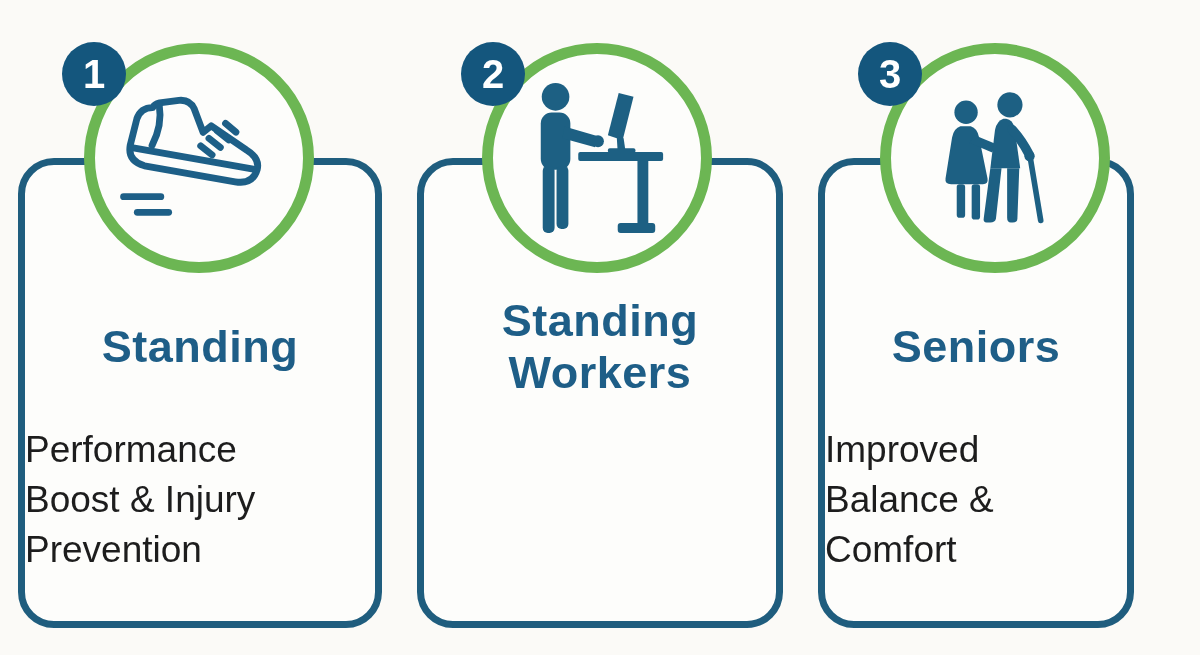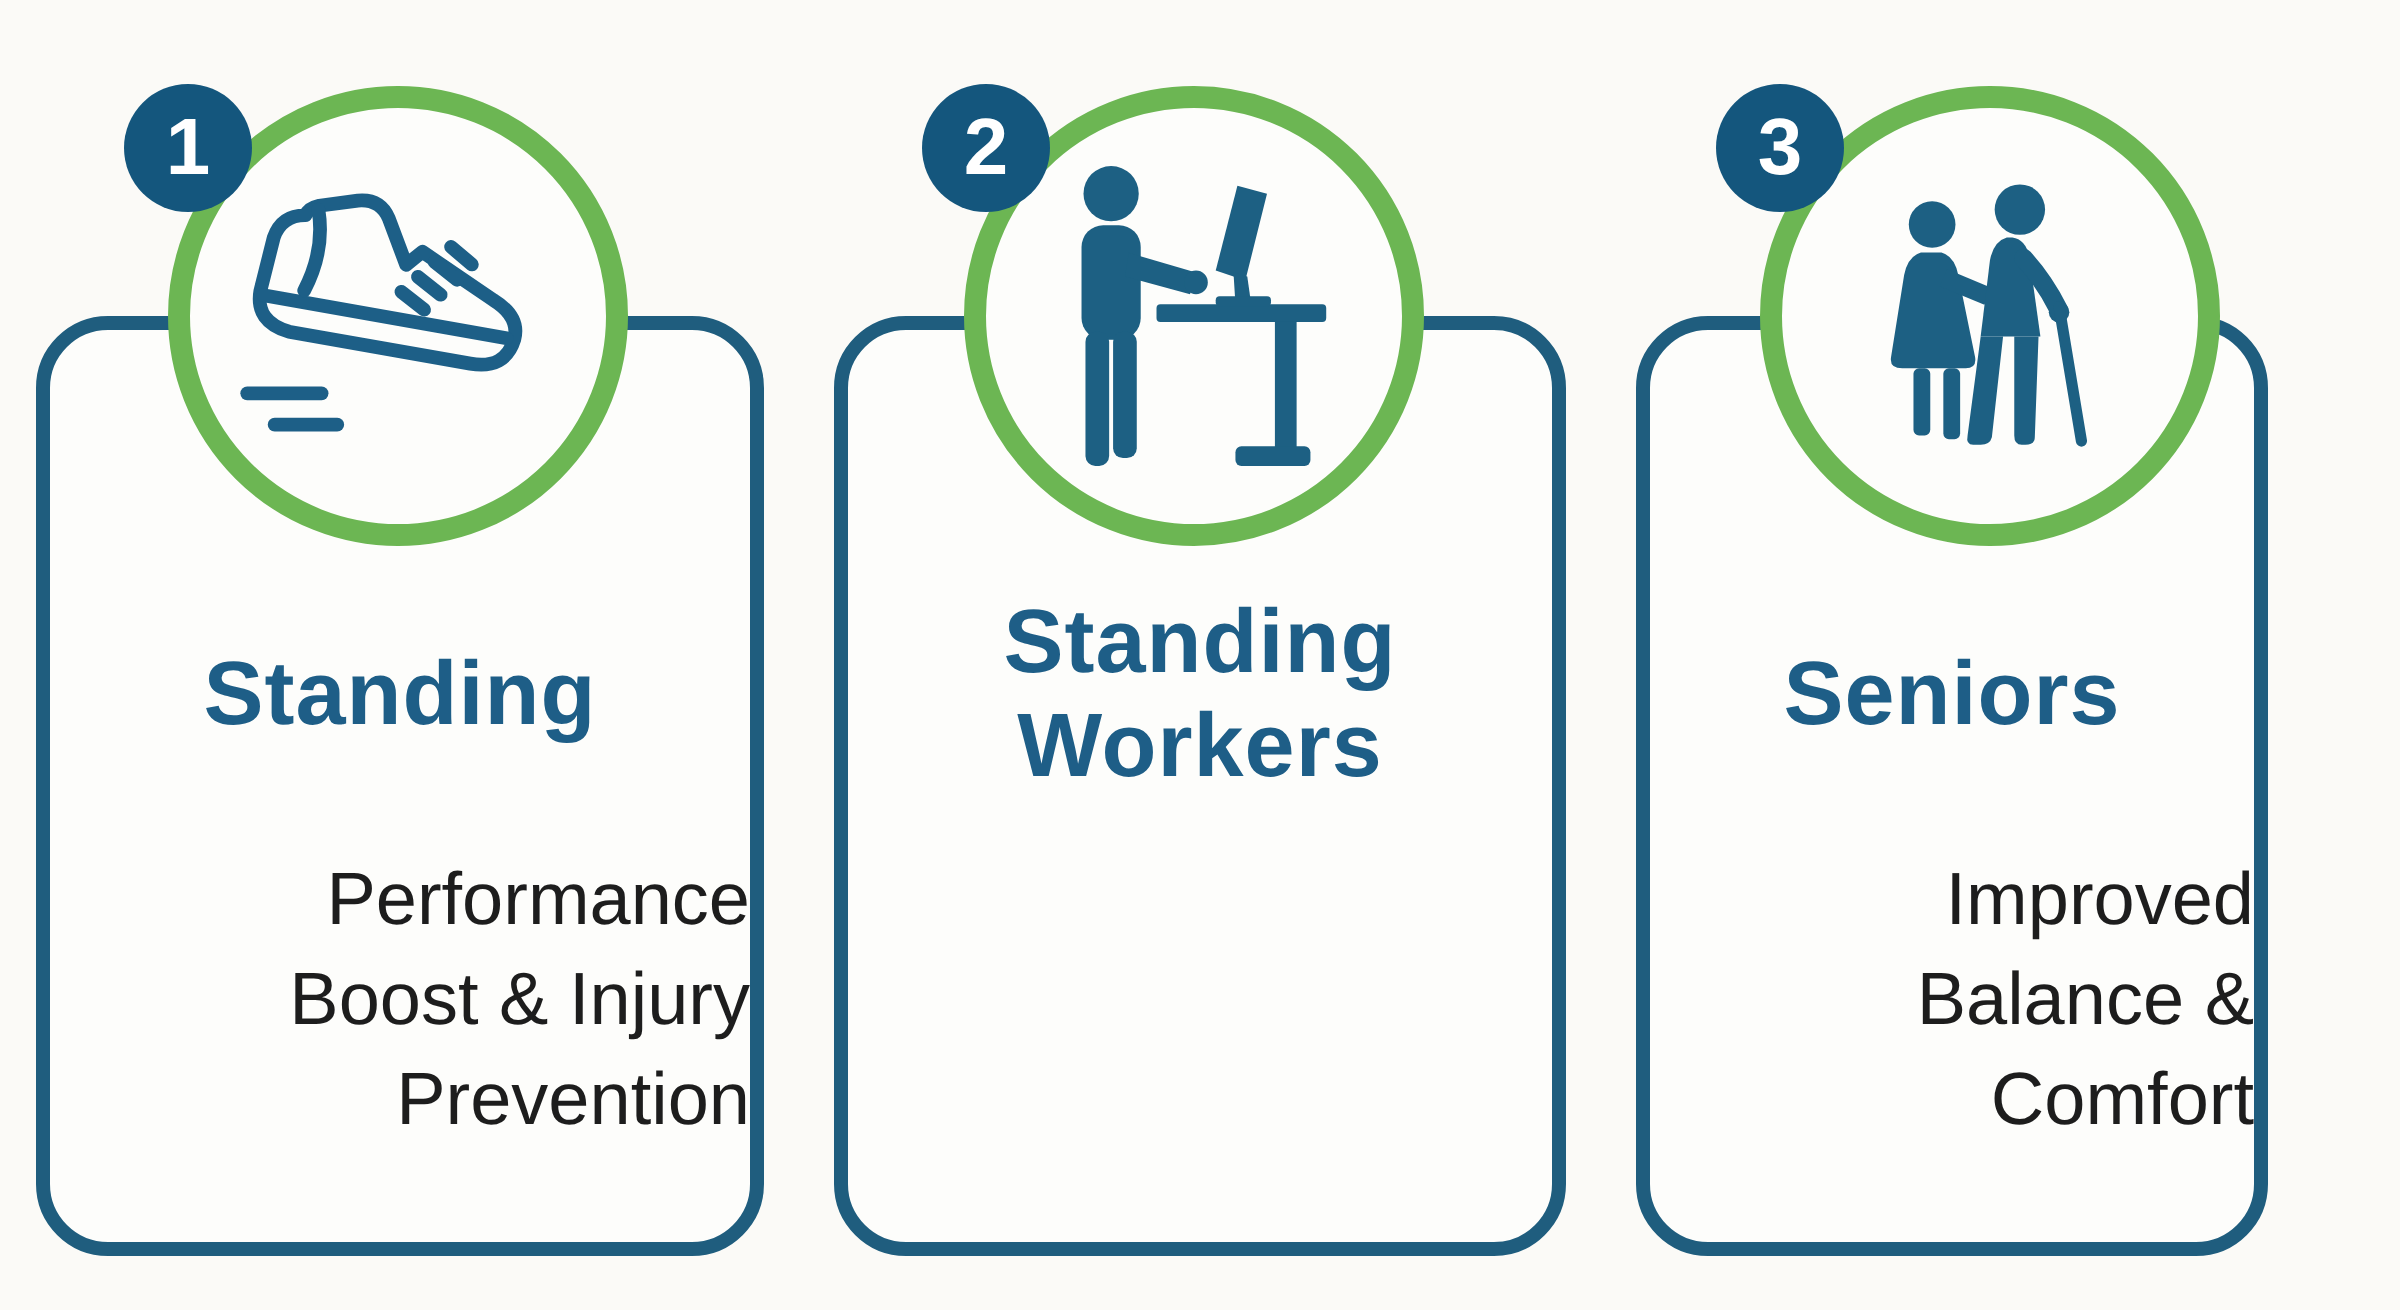--- a/index.html
+++ b/index.html
@@ -76,21 +76,21 @@
     font-size: 45px;
     font-weight: bold;
     line-height: 1.16;
     letter-spacing: 0.5px;
   }
   .card-desc {
     position: absolute;
     top: 260px;
     left: 0;
     right: 0;
-    text-align: right;
+    text-align: left;
     white-space: pre-line;
     color: #1d1d1d;
     font-size: 37px;
     font-weight: 400;
     line-height: 1.35;
   }
 
   .icon-svg { display: block; }
   .stroke-icon {
     stroke: #1d5f87;

